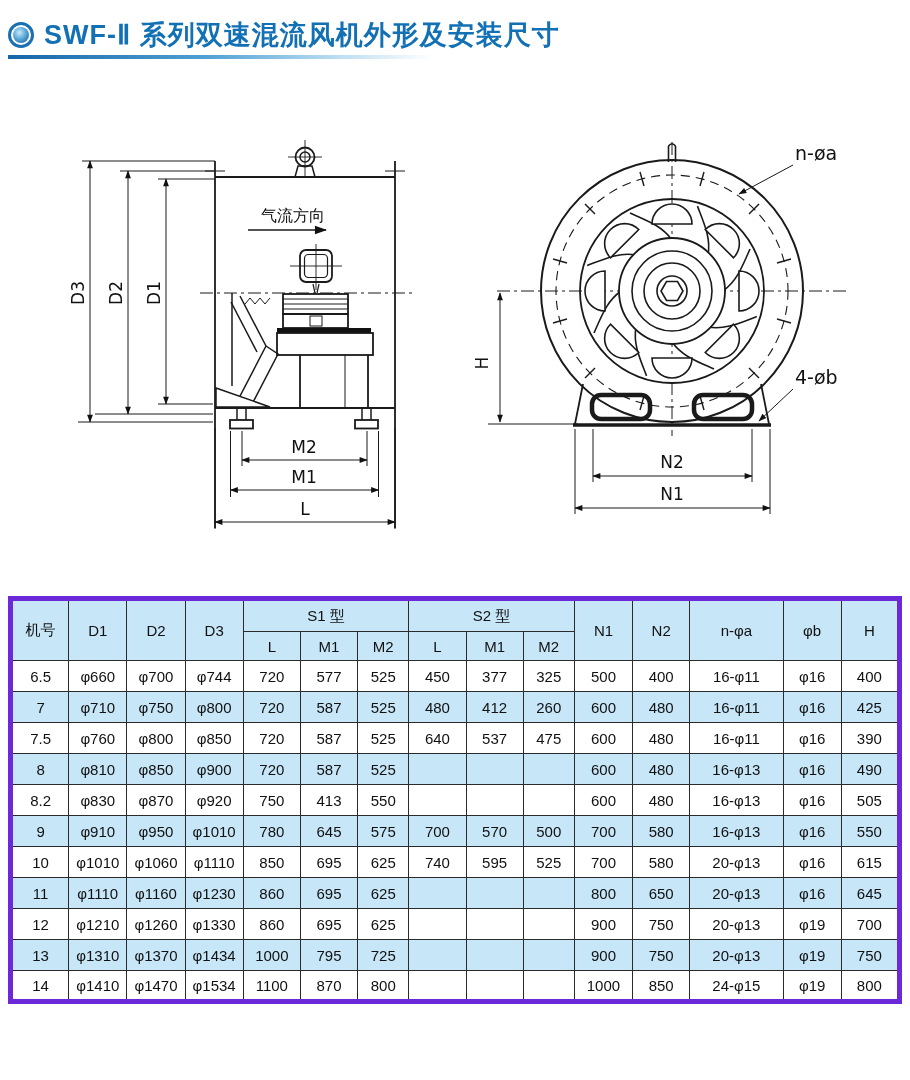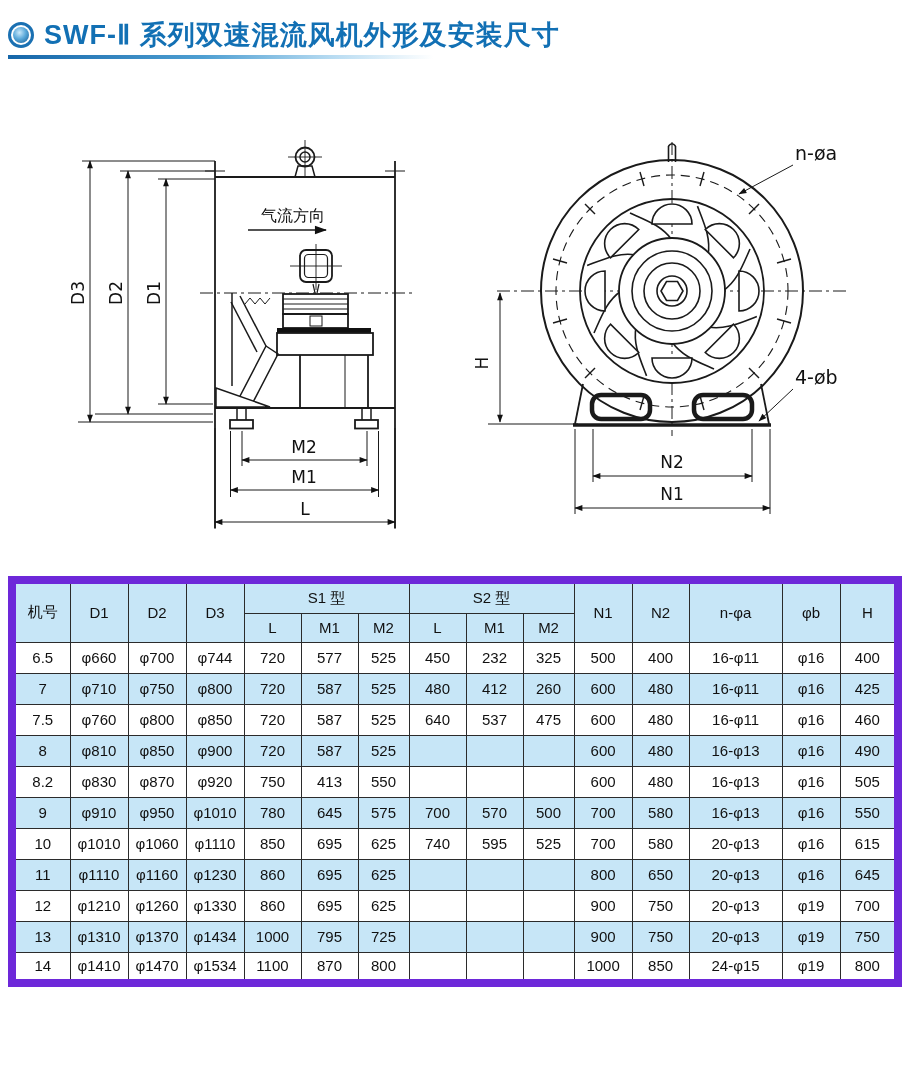--- a/index.html
+++ b/index.html
@@ -28,23 +28,23 @@
   }
   
   .drawing-wrap { position:absolute; top:118px; left:0; }
   svg { display:block; }
   svg text { font-family:"DejaVu Sans", sans-serif; fill:#111; }
   .lbl  { font-size:17px; }
   .lbl2 { font-size:19px; }
   .cjk  { font-size:16px; }
   
   .data-table {
-    position:absolute; left:8px; top:576px; width:894px;
+    position:absolute; left:8px; top:596px; width:894px;
     border-collapse:collapse; table-layout:fixed;
-    border:8px solid #6d28d9;
+    border:5px solid #6d28d9;
   }
   .data-table th, .data-table td {
     border:1.6px solid #2b2b2b; text-align:center; vertical-align:middle;
     font-size:15px; color:#111; font-family:"Liberation Sans", sans-serif;
     padding:0; overflow:hidden; white-space:nowrap;
   }
   .data-table thead th { background:#c7e6f7; font-weight:normal; }
   .data-table thead tr:first-child th { height:33px; }
   .data-table thead tr:last-child th { height:29px; }
   .data-table tbody td { height:31px; background:#ffffff; }
@@ -320,21 +320,21 @@
     <tbody>
         <tr>
           <td>6.5</td>
           <td>φ660</td>
           <td>φ700</td>
           <td>φ744</td>
           <td>720</td>
           <td>577</td>
           <td>525</td>
           <td>450</td>
-          <td>232</td>
+          <td>377</td>
           <td>325</td>
           <td>500</td>
           <td>400</td>
           <td>16-φ11</td>
           <td>φ16</td>
           <td>400</td>
         </tr>
         <tr class="alt">
           <td>7</td>
           <td>φ710</td>
@@ -360,21 +360,21 @@
           <td>720</td>
           <td>587</td>
           <td>525</td>
           <td>640</td>
           <td>537</td>
           <td>475</td>
           <td>600</td>
           <td>480</td>
           <td>16-φ11</td>
           <td>φ16</td>
-          <td>460</td>
+          <td>390</td>
         </tr>
         <tr class="alt">
           <td>8</td>
           <td>φ810</td>
           <td>φ850</td>
           <td>φ900</td>
           <td>720</td>
           <td>587</td>
           <td>525</td>
           <td></td>

